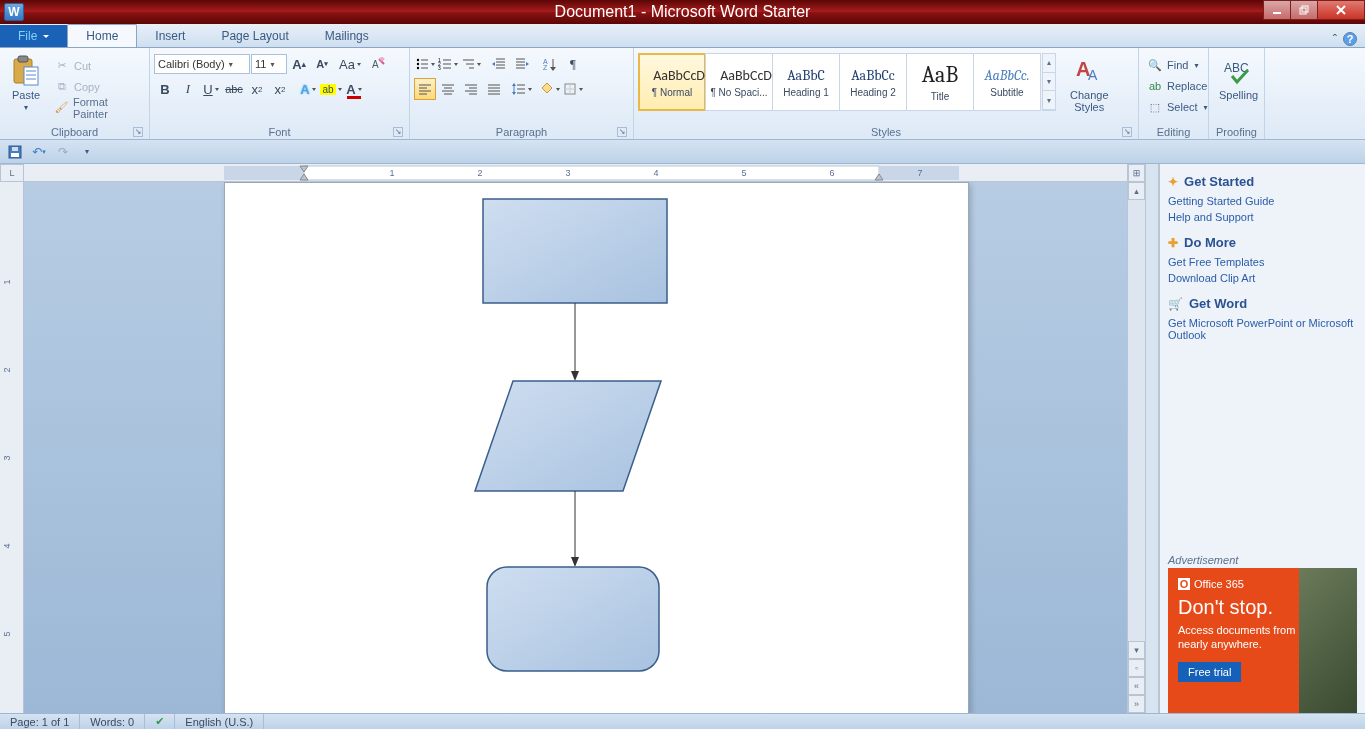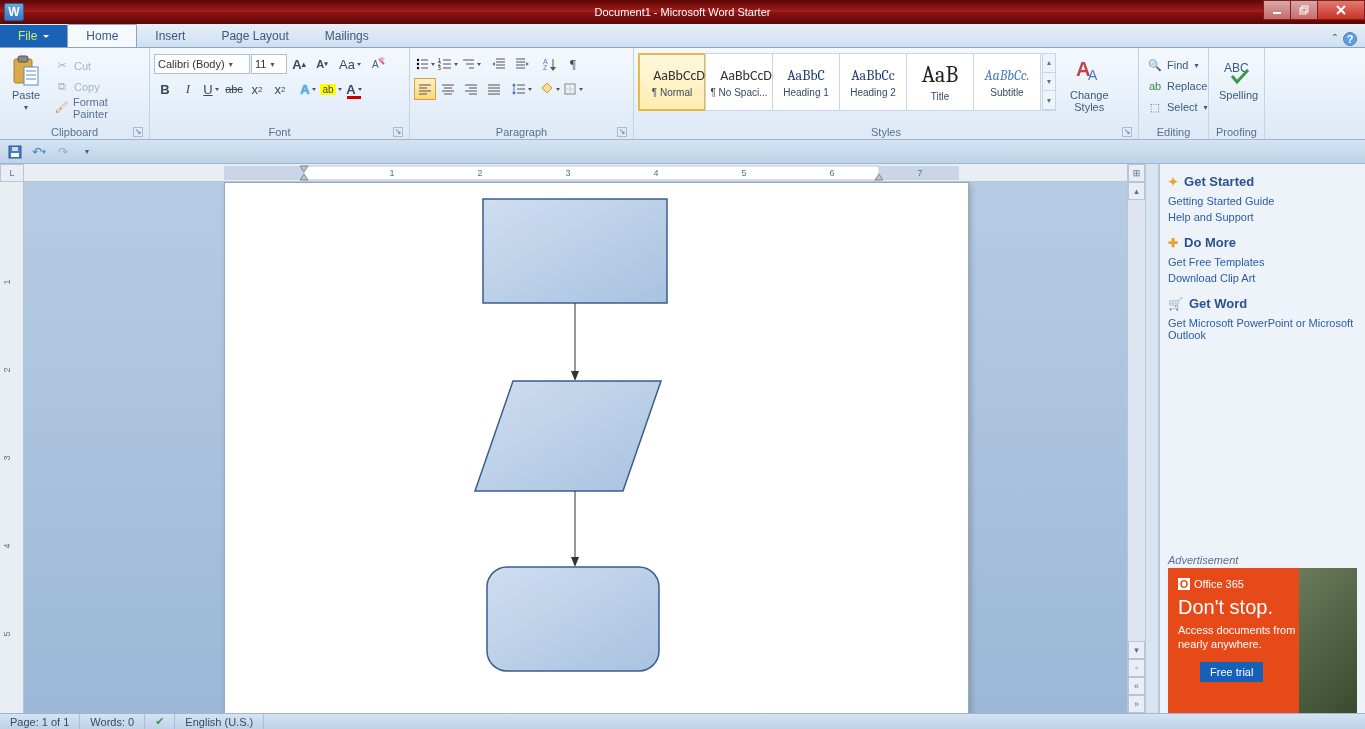--- a/index.html
+++ b/index.html
@@ -1,29 +1,29 @@
 <!DOCTYPE html>
 <html><head>
 <meta charset="utf-8">
 <style>
 * { margin: 0; padding: 0; box-sizing: border-box; font-family: "Segoe UI", Tahoma, sans-serif; }
 body { background: #a8c4e0; width: 1365px; height: 729px; overflow: hidden; display: flex; flex-direction: column; }
 
 
 .titlebar { height: 24px; background: linear-gradient(to bottom,#5c0606 0,#a91d1d 50%,#8c1313 51%,#5c0606 100%); display:flex; align-items:center; position:relative; }
 .titlebar .word-icon { width:20px; height:18px; background: linear-gradient(#6fa8e0,#3577c5); margin:2px 4px; border:1px solid #2a5d99; border-radius:2px; color:#fff; font-weight:bold; font-size:12px; text-align:center; line-height:16px; }
-.titlebar .title { position:absolute; left:0; right:0; text-align:center; font-size:11px; color:#fff; }
+.titlebar .title { position:absolute; left:0; right:0; text-align:center; font-size:16px; color:#fff; }
 .window-controls { position:absolute; right:0; top:0; display:flex; height:20px; }
 .win-btn { width:28px; height:20px; background: linear-gradient(#d9a8a8,#c76a6a); border:1px solid #7a2020; color:#fff; font-size:10px; display:flex; align-items:center; justify-content:center; margin-left:-1px;}
 .win-btn.close { width:48px; background: linear-gradient(#e07a71,#cc3227); }
 .win-btn svg { width:10px; height:10px; }
 
 
 .ribbon-tabs { height: 24px; background: linear-gradient(#e7eff8,#cfdff0); display:flex; align-items:flex-end; font-size:12px; border-bottom:1px solid #8ba6c4; }
-.file-tab { background:#1a61b8; color:#bef264; padding:4px 18px; height:22px; display:flex; align-items:center; }
+.file-tab { background:#1a61b8; color:#7dd3fc; padding:4px 18px; height:22px; display:flex; align-items:center; }
 .file-tab::after { content:""; margin-left:6px; border-top:3px solid #fff; border-left:3px solid transparent; border-right:3px solid transparent;}
 .tab { padding:4px 18px; color:#3b5a80; }
 .tab.active { background:#f5f9fe; border:1px solid #8ba6c4; border-bottom:none; border-radius:2px 2px 0 0; color:#3b5a80;}
 .help-icons { margin-left:auto; padding-right:8px; display:flex; gap:6px; color:#3b5a80; font-size:11px;}
 .help-icons span { width:14px; height:14px; border:1px solid #5a7ea8; border-radius:50%; display:flex; align-items:center; justify-content:center; font-weight:bold; color:#fff; background:#5a9fe8;}
 
 
 .ribbon { height: 92px; background: linear-gradient(#f5f9fe,#dde9f6); border-bottom:1px solid #9db6d2; display:flex; }
 .group { border-right:1px solid #c2d4e8; display:flex; flex-direction:column; position:relative; padding:2px 4px 0;}
 .group-label { text-align:center; font-size:11px; color:#5a7090; padding:2px 0 1px; position:relative;}
@@ -83,21 +83,21 @@
 
 .sidepanel { width:206px; background:#eef3fa; border-left:1px solid #b8c5d6; padding:8px 8px 0; font-size:11px; overflow:hidden; display:flex; flex-direction:column;}
 .sp-head { font-weight:bold; color:#2a5292; font-size:13px; display:flex; align-items:center; gap:6px; margin:2px 0 4px;}
 .sp-head .bullet-ic { color:#e8a030; font-size:12px;}
 .sp-link { color:#2a5ca8; padding:2px 0;}
 .ad-label { font-size:11px; color:#5a7090; margin-top:auto; padding:4px 0 2px;font-style:italic;}
 .ad { height:145px; background:#e64a19; color:#fff; padding:10px; position:relative; display:flex; flex-direction:column;}
 .ad .logo { font-size:11px; display:flex; align-items:center; gap:4px;}
 .ad .big { font-size:20px; font-weight:300; margin:6px 0 4px;}
 .ad .sm { font-size:11px; line-height:1.3;}
-.ad .btn { background:#1560b8; color:#fff; font-size:11px; padding:4px 10px; width:max-content; margin-top:10px;margin-left:22px;}
+.ad .btn { background:#1560b8; color:#fff; font-size:11px; padding:4px 10px; width:max-content; margin-top:10px;}
 .ad .img { position:absolute; right:0; top:0; bottom:0; width:58px; background:linear-gradient(135deg,#6a7a5a,#3a4a30);}
 
 
 .statusbar { height:16px; background: linear-gradient(#d5e3f2,#bdd2e8); border-top:1px solid #9db6d2; display:flex; align-items:center; font-size:11px; color:#3a4a60;}
 .statusbar .seg { padding:0 10px; border-right:1px solid #a8bdd6; height:100%; display:flex; align-items:center; gap:4px;}
 .statusbar .right { margin-left:auto; display:flex; align-items:center; gap:4px; padding-right:8px;}
 .view-btn { width:20px; height:16px; border:1px solid #a8bdd6; background:#e9eef5;}
 .view-btn.sel { background: linear-gradient(#fdf0c8,#fbd978); border-color:#d8a43a;}
 .zoom-track { width:100px; height:4px; background:#cdd9e8; position:relative; border-radius:2px;}
 .zoom-track .th { position:absolute; left:40%; top:-4px; width:8px; height:12px; background:#e9eef5; border:1px solid #888; border-radius:2px;}

